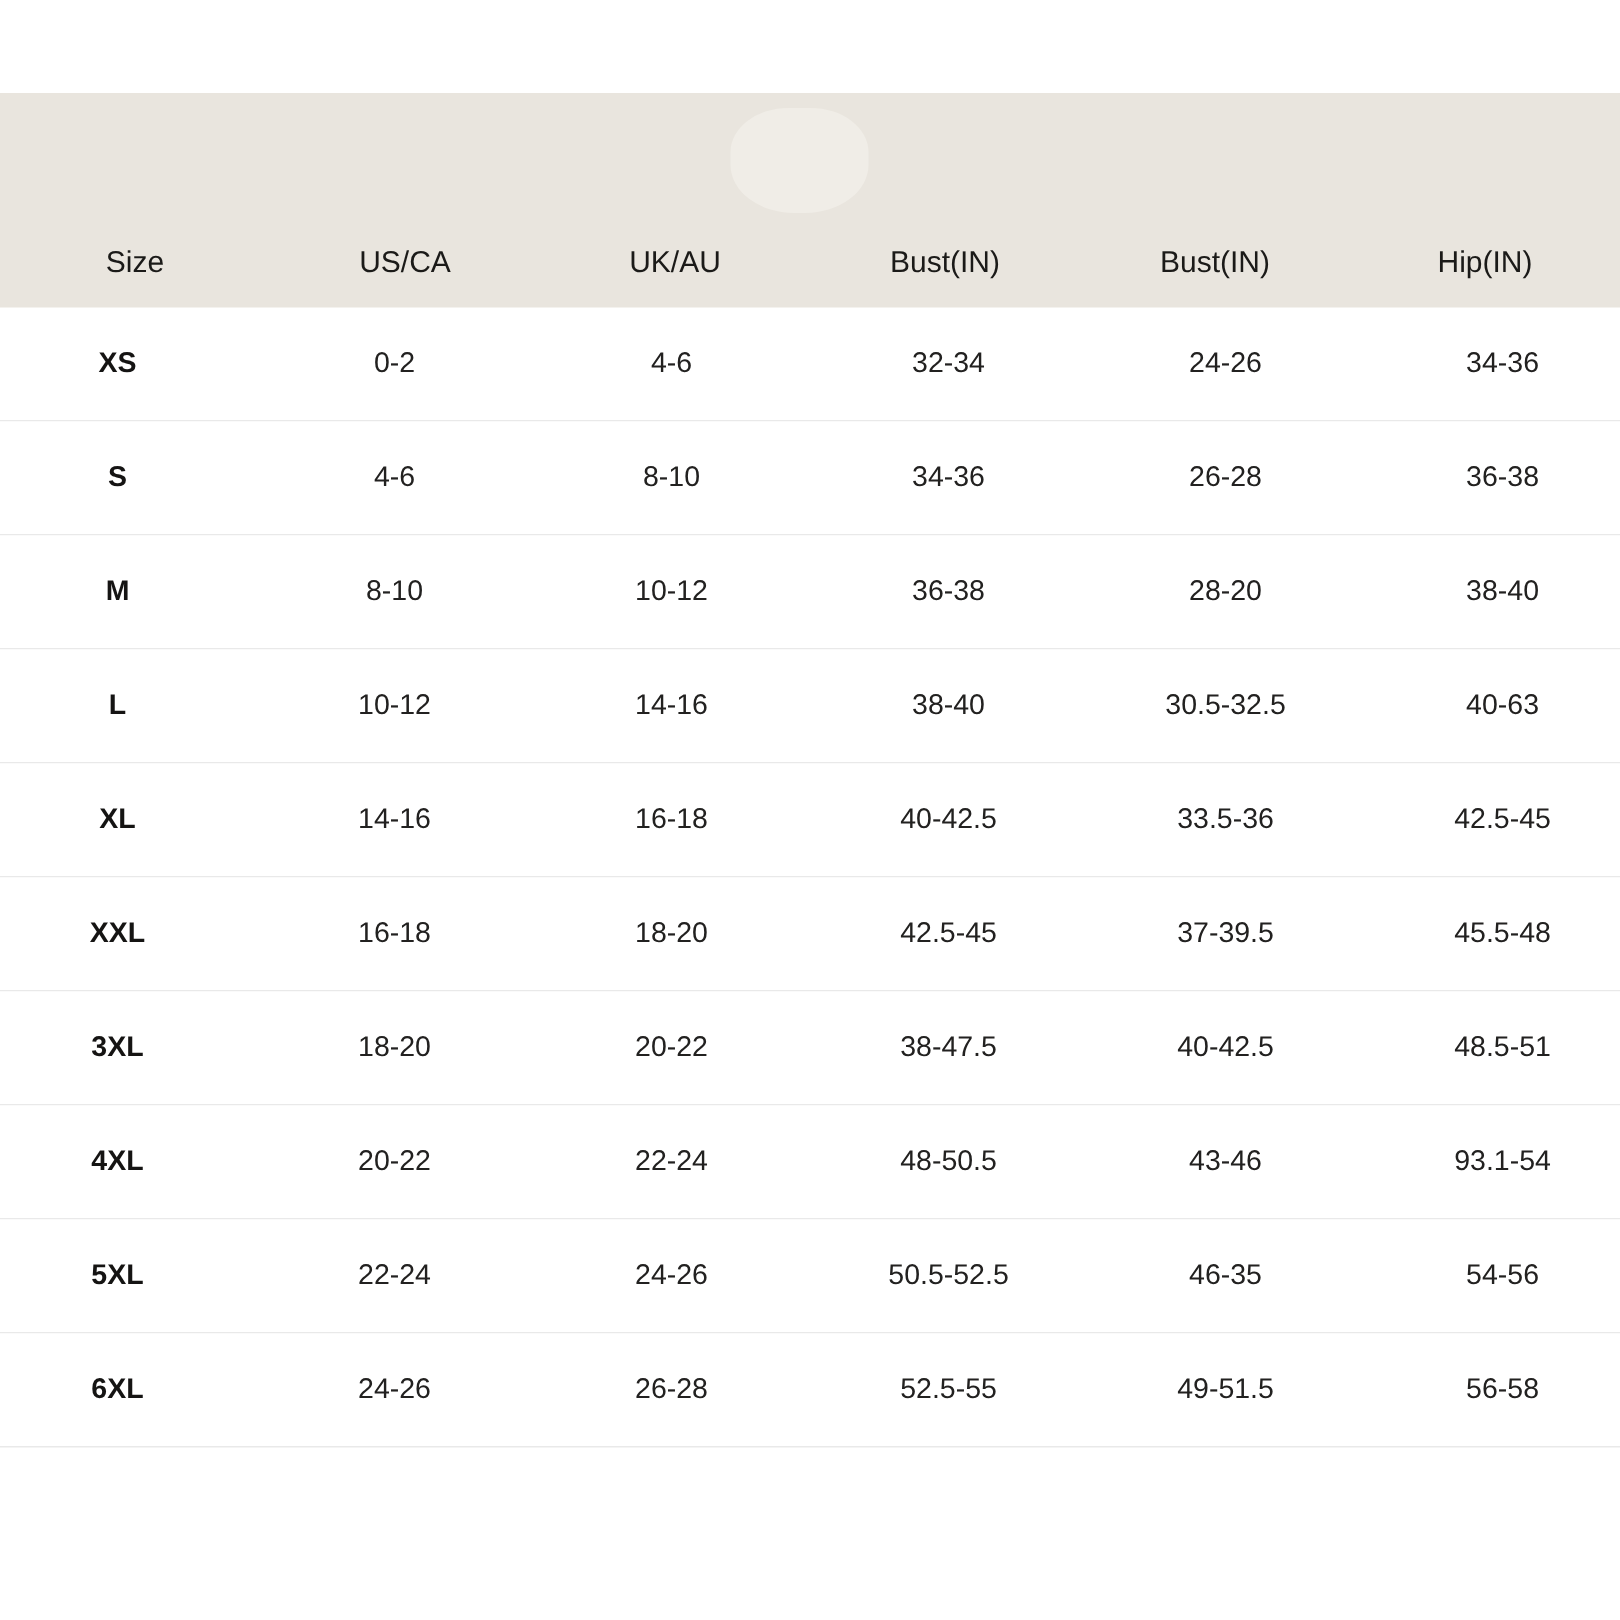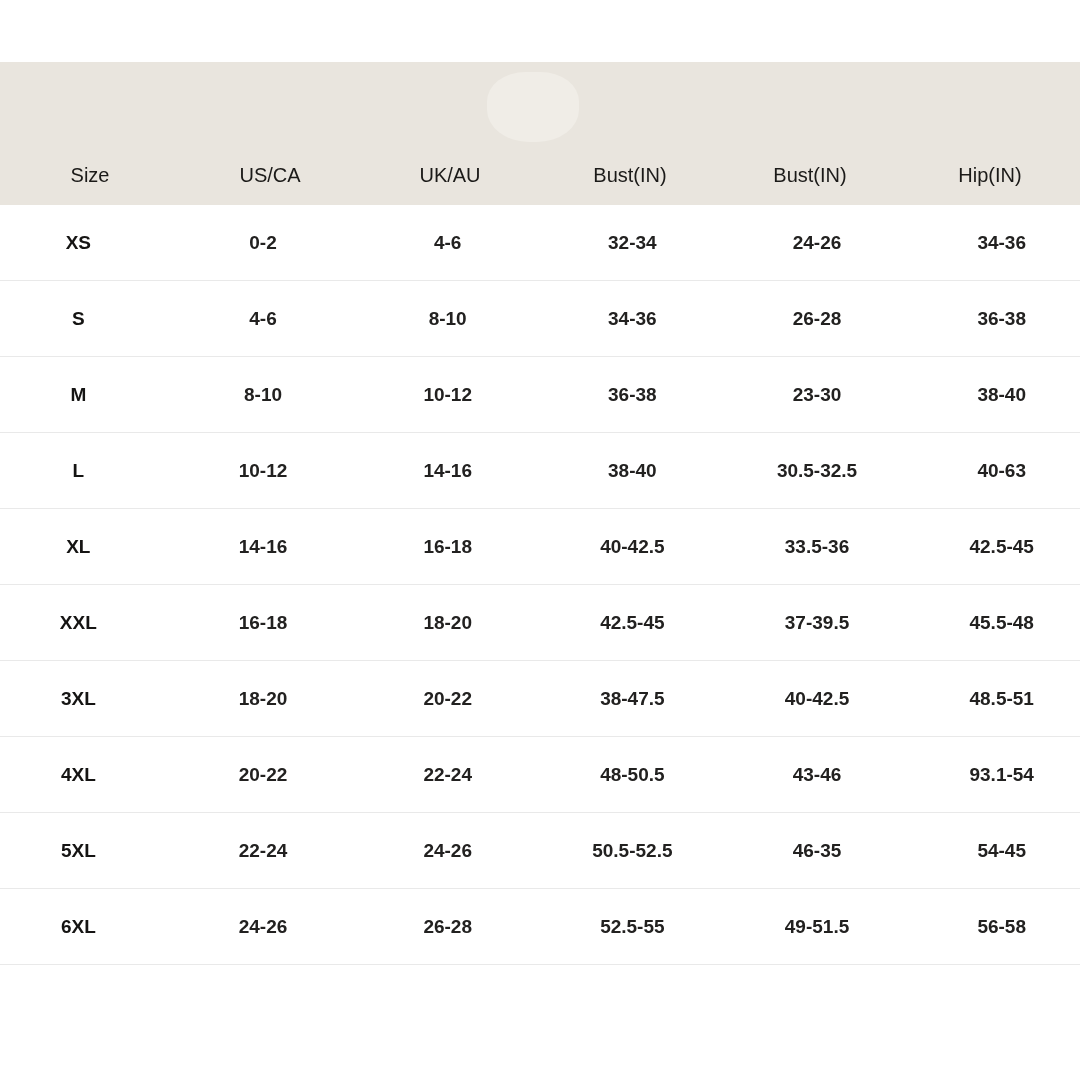--- a/index.html
+++ b/index.html
@@ -57,21 +57,21 @@
   .table-body .row {
     display: flex;
     align-items: center;
     height: 75px;
     border-bottom: 1px solid #e9e9e9;
     background: #ffffff;
     gap: 28px;
   }
   .table-body .cell {
     font-size: 19px;
-    font-weight: 700;
+    font-weight: 400;
     color: #222120;
   }
   .table-body .cell.size-label {
     font-weight: 700;
     color: #151413;
   }
 </style>
 </head>
 <body>
 
@@ -102,21 +102,21 @@
         <div class="cell">8-10</div>
         <div class="cell">34-36</div>
         <div class="cell">26-28</div>
         <div class="cell">36-38</div>
       </div>
       <div class="row">
         <div class="cell size-label">M</div>
         <div class="cell">8-10</div>
         <div class="cell">10-12</div>
         <div class="cell">36-38</div>
-        <div class="cell">23-30</div>
+        <div class="cell">28-20</div>
         <div class="cell">38-40</div>
       </div>
       <div class="row">
         <div class="cell size-label">L</div>
         <div class="cell">10-12</div>
         <div class="cell">14-16</div>
         <div class="cell">38-40</div>
         <div class="cell">30.5-32.5</div>
         <div class="cell">40-63</div>
       </div>
@@ -151,21 +151,21 @@
         <div class="cell">48-50.5</div>
         <div class="cell">43-46</div>
         <div class="cell">93.1-54</div>
       </div>
       <div class="row">
         <div class="cell size-label">5XL</div>
         <div class="cell">22-24</div>
         <div class="cell">24-26</div>
         <div class="cell">50.5-52.5</div>
         <div class="cell">46-35</div>
-        <div class="cell">54-45</div>
+        <div class="cell">54-56</div>
       </div>
       <div class="row">
         <div class="cell size-label">6XL</div>
         <div class="cell">24-26</div>
         <div class="cell">26-28</div>
         <div class="cell">52.5-55</div>
         <div class="cell">49-51.5</div>
         <div class="cell">56-58</div>
       </div>
     </div>

